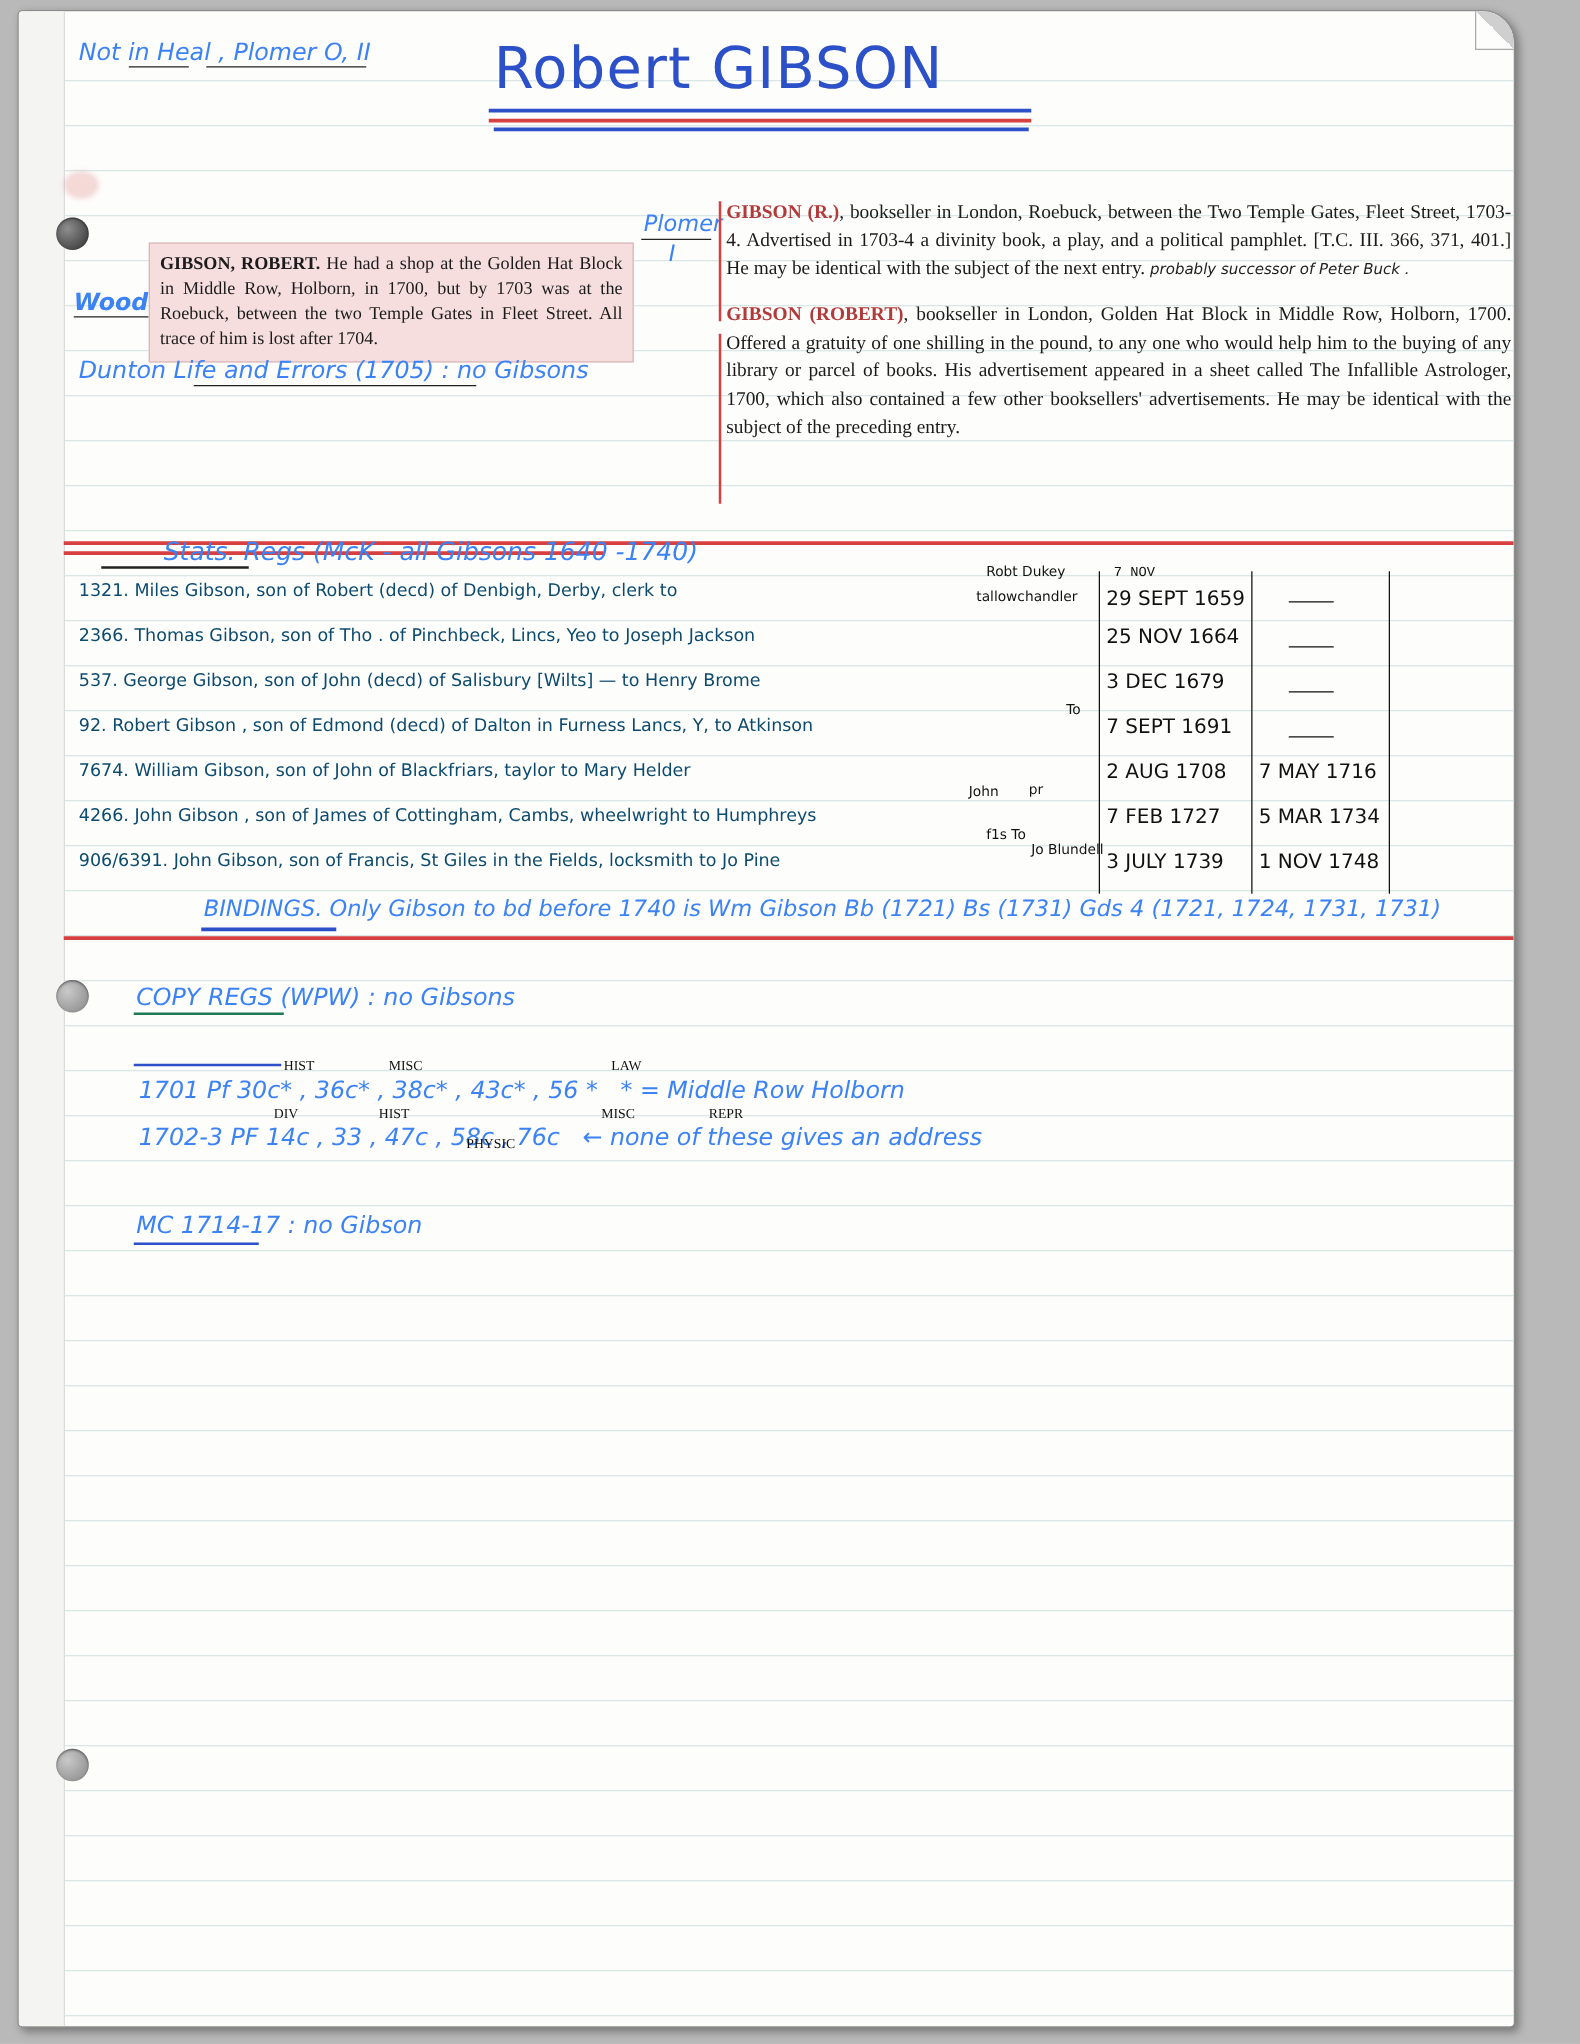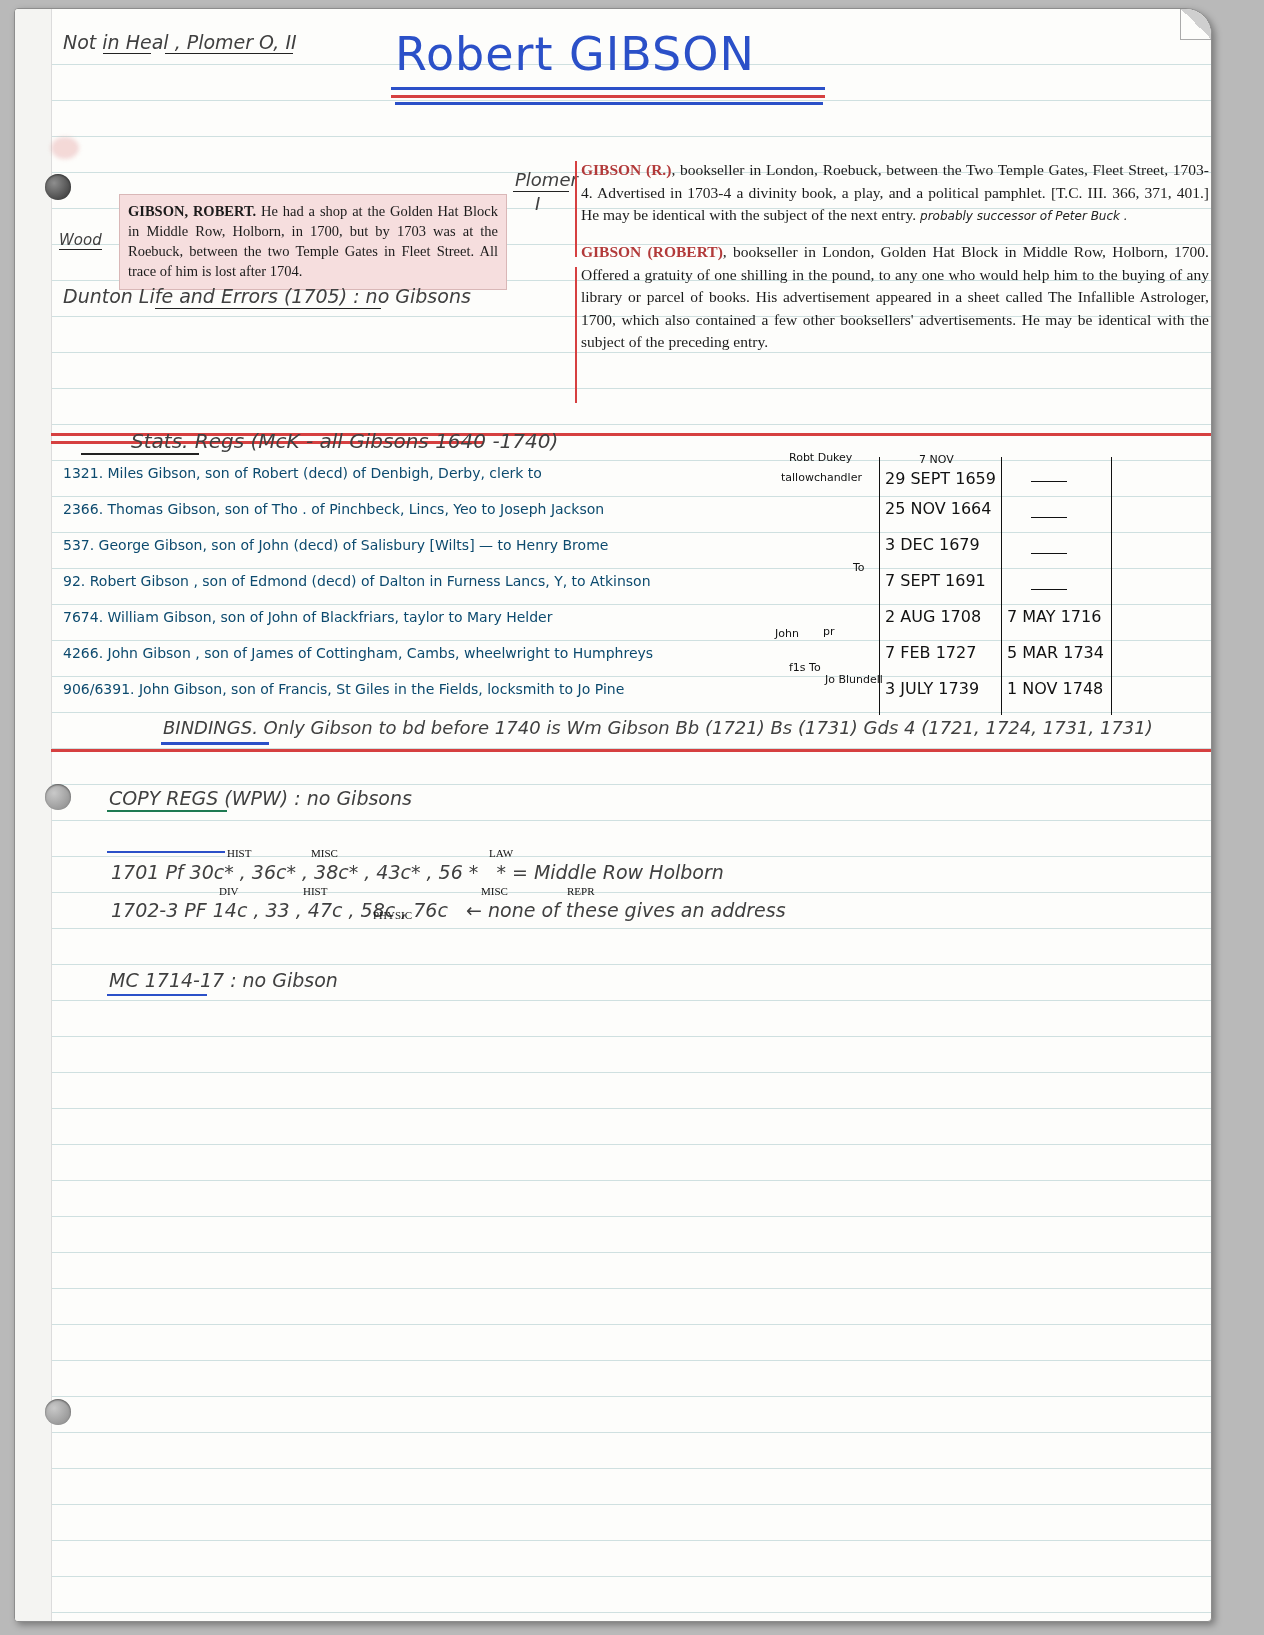--- a/index.html
+++ b/index.html
@@ -81,21 +81,21 @@
 
   
   .hand {
     font-family: "DejaVu Sans", sans-serif;
     color: #1a1a1a;
     white-space: nowrap;
   }
   .hw {            
     font-family: "DejaVu Sans", sans-serif;
     font-style: italic;
-    color: #404040;
+    color: #3b82f6;
     white-space: nowrap;
   }
   .abs { position: absolute; }
   .u-black{ border-bottom: 1.5px solid #222; }
 
   
   #title {
     position: absolute;
     left: 380px; top: 18px;
     font-family: "DejaVu Sans", sans-serif;
@@ -119,21 +119,21 @@
     position: absolute;
     left: 380px; top: 93px;
     width: 428px; height: 0;
     border-bottom: 3px solid #2b50c8;
   }
 
   
   #note-notinheal { left: 48px; top: 22px; font-size: 19px; }
 
   
-  #wood-label { left: 44px; top: 222px; font-size: 15px; }
+  #wood-label { left: 44px; top: 222px; font-size: 19px; font-weight: bold; }
   #wood-clip {
     position: absolute;
     left: 104px; top: 152px;
     width: 370px;
     padding: 6px 8px 8px 8px;
     background: #f6dede;
     border: 1px solid #d9b7b7;
     font-family: "Liberation Serif", serif;
     font-size: 14.5px;
     line-height: 1.38;
@@ -320,21 +320,21 @@
   <div class="vrule" id="vr1"></div>
   <div class="vrule" id="vr2"></div>
   <div class="vrule" id="vr3"></div>
 
   <div id="sr-table">
 
     <div class="sr-row">
       <div class="sr-main">1321.  Miles Gibson, son of Robert (decd) of Denbigh, Derby, clerk to</div>
       <div class="sr-super" style="left:726px; top:-8px;">Robt Dukey</div>
       <div class="sr-super" style="left:718px; top:12px;">tallowchandler</div>
-      <div class="sr-super" style="left:856px; top:-6px;">7 NOV</div>
+      <div class="sr-super" style="left:828px; top:-6px;font-family:Liberation Mono, monospace;">7 NOV</div>
       <div class="sr-c1" style="top:10px;">29 SEPT 1659</div>
       <div class="sr-dash"></div>
     </div>
 
     <div class="sr-row">
       <div class="sr-main">2366. Thomas Gibson, son of Tho . of Pinchbeck, Lincs, Yeo to Joseph Jackson</div>
       <div class="sr-c1">25 NOV 1664</div>
       <div class="sr-dash"></div>
     </div>
 

